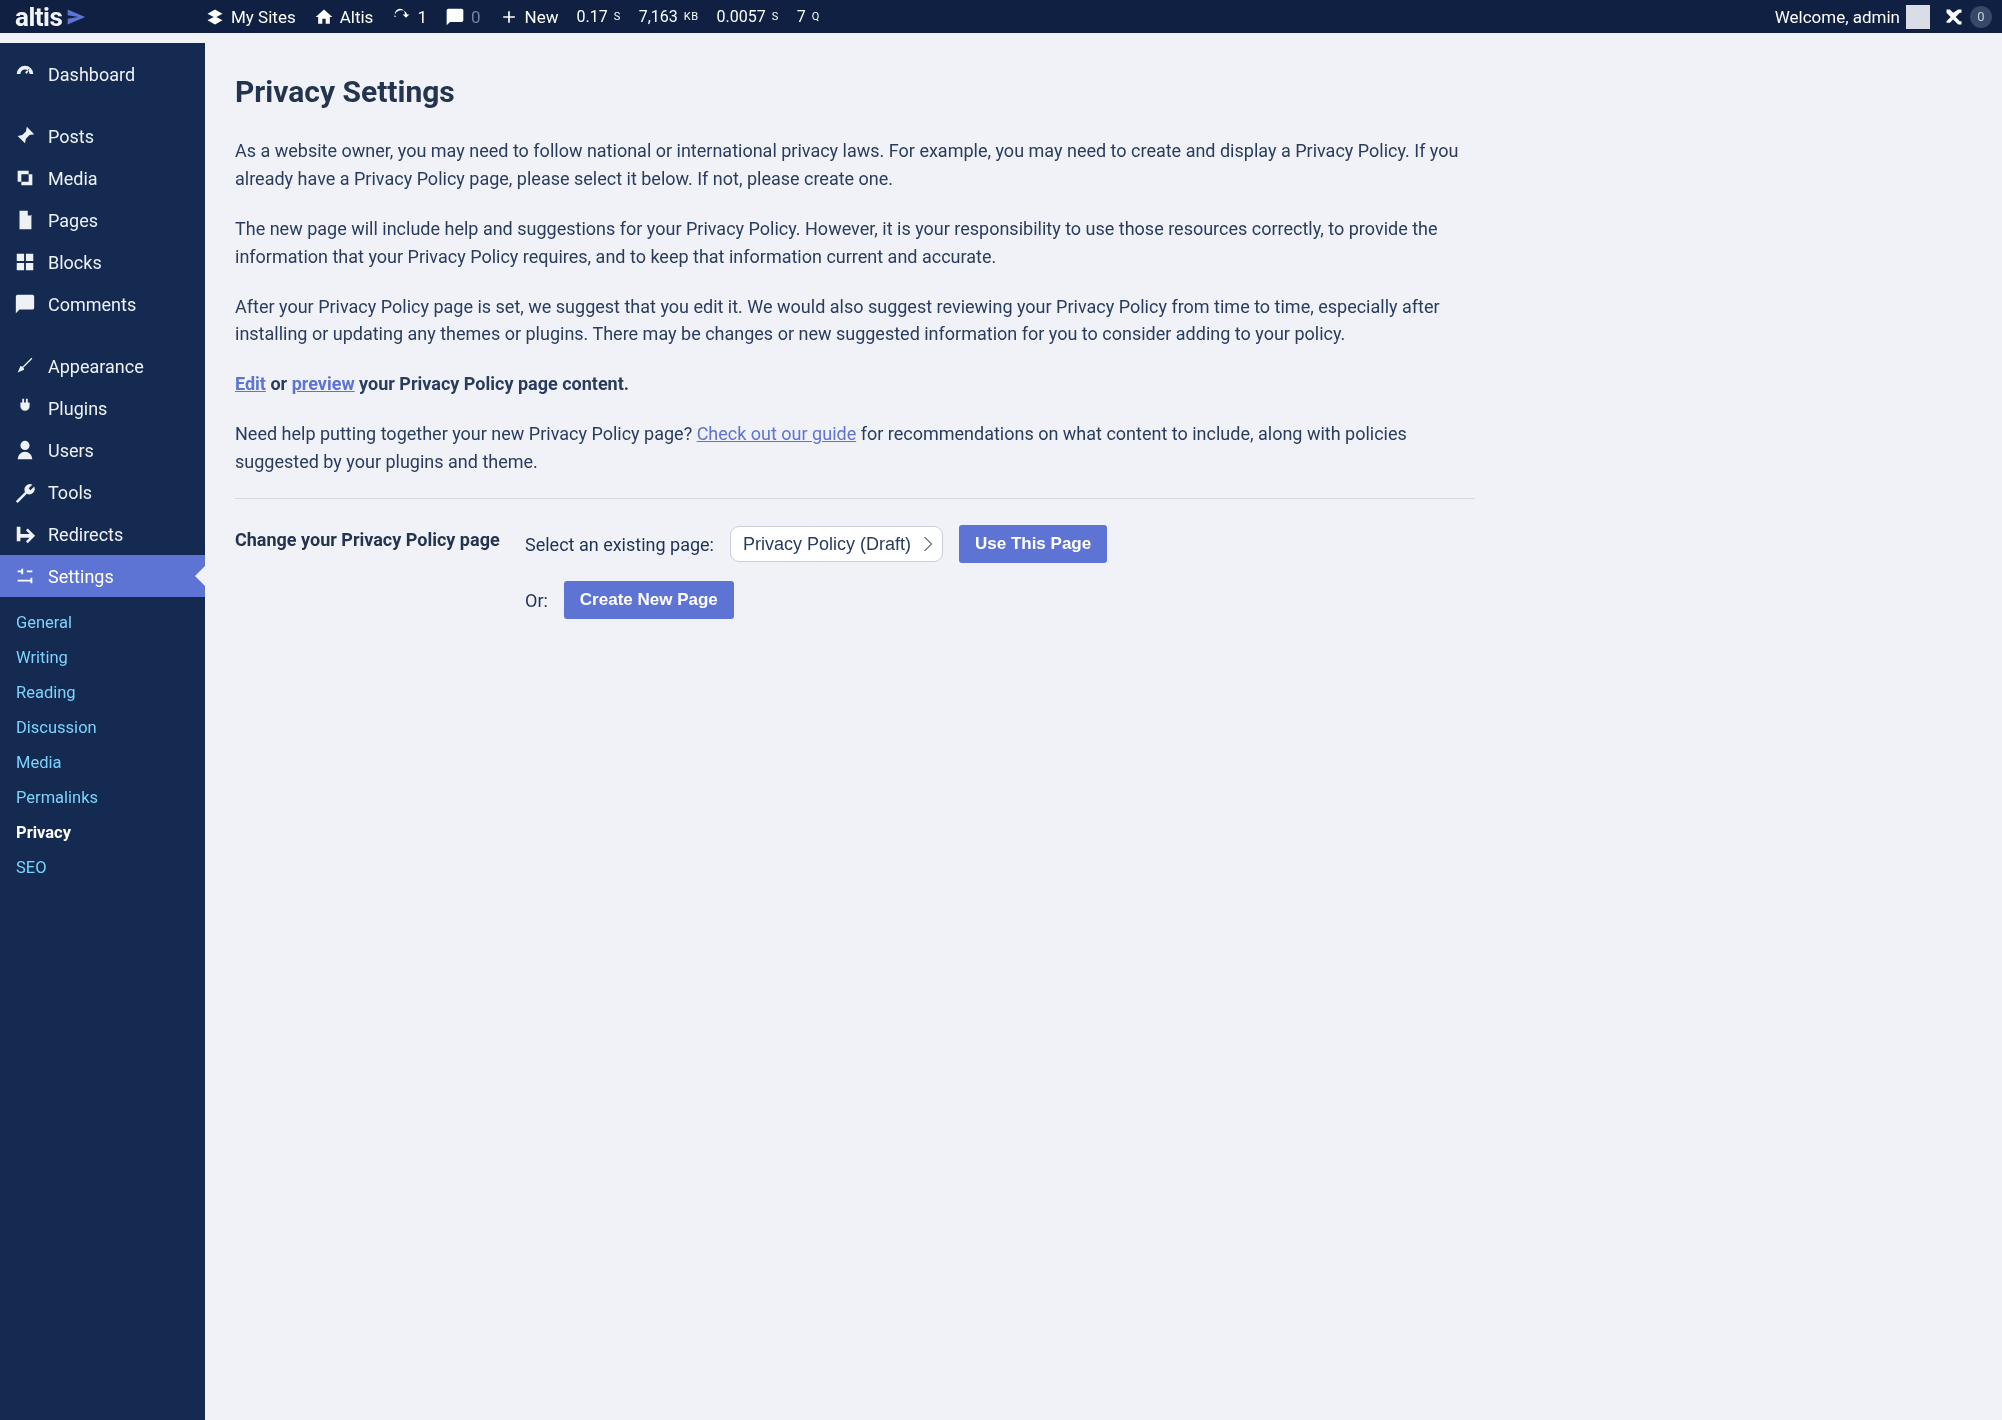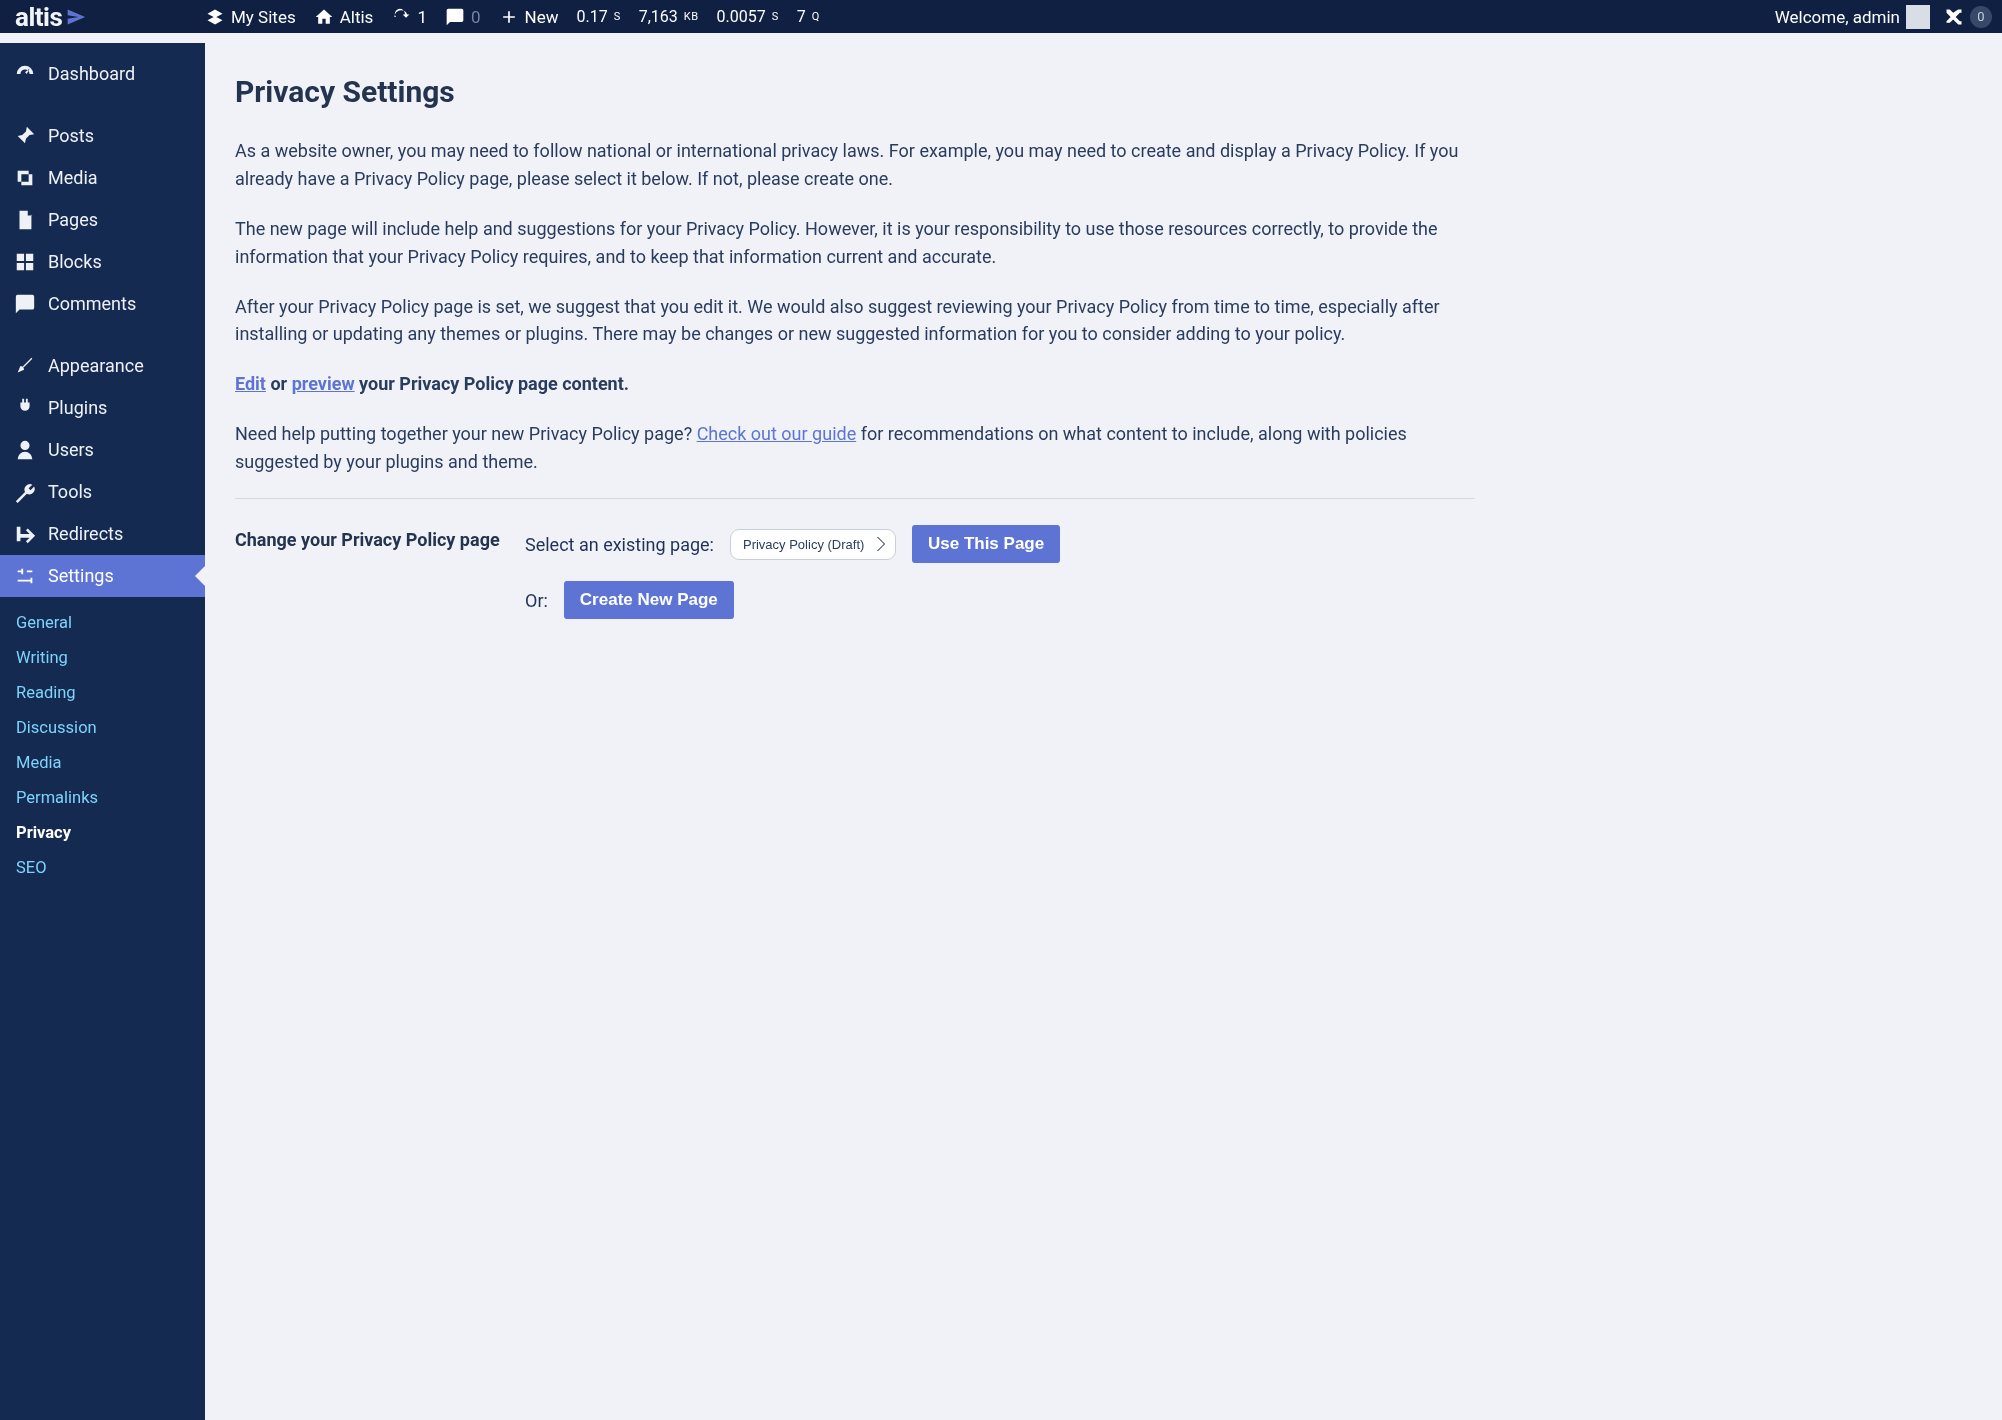--- a/index.html
+++ b/index.html
@@ -66,21 +66,21 @@
       width:205px;
       background:#152a51;
       color:#e7ecf3;
       overflow-y:auto;
       padding-top:10px;
       font-size:18px;
     }
     .menu-sep{ height:20px; }
     .menu-item{
       display:flex;
-      align-items:flex-start;
+      align-items:center;
       gap:12px;
       padding:10px 12px 10px 14px;
       cursor:pointer;
       color:#eef1f6;
     }
     .menu-item .mi-icon{
       width:22px;height:22px;
       fill:#eef1f6;
       flex:0 0 22px;
       display:flex;align-items:center;justify-content:center;
@@ -166,21 +166,21 @@
       gap:16px;
       flex-wrap:wrap;
     }
     .or-row{
       display:flex;
       align-items:center;
       gap:16px;
       margin-top:18px;
     }
     select.page-select{
-      font-size:13px;
+      font-size:18px;
       padding:7px 30px 7px 12px;
       border:1px solid #c9cedb;
       border-radius:9px;
       background:#ffffff;
       color:#2a3c5e;
       appearance:none;
       position:relative;
     }
     .select-wrap{position:relative;display:inline-block;}
     .select-wrap::after{

